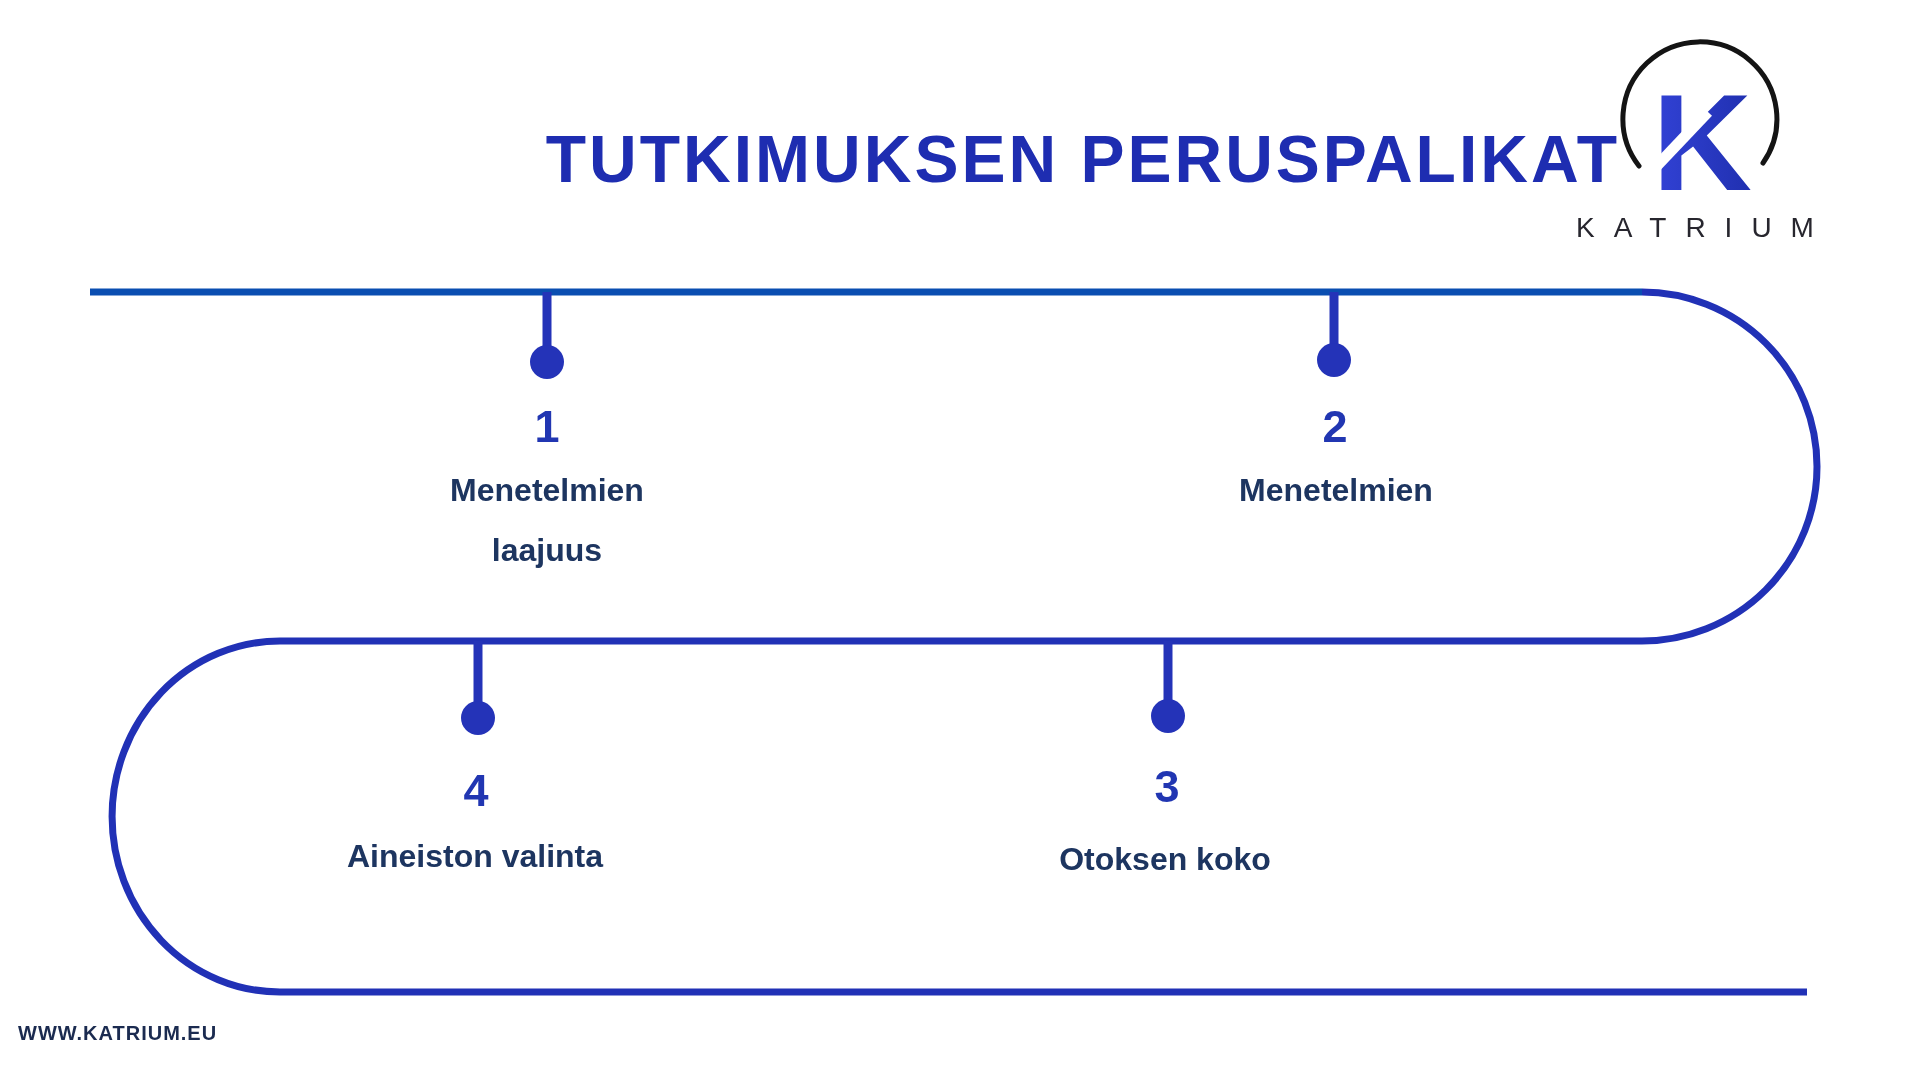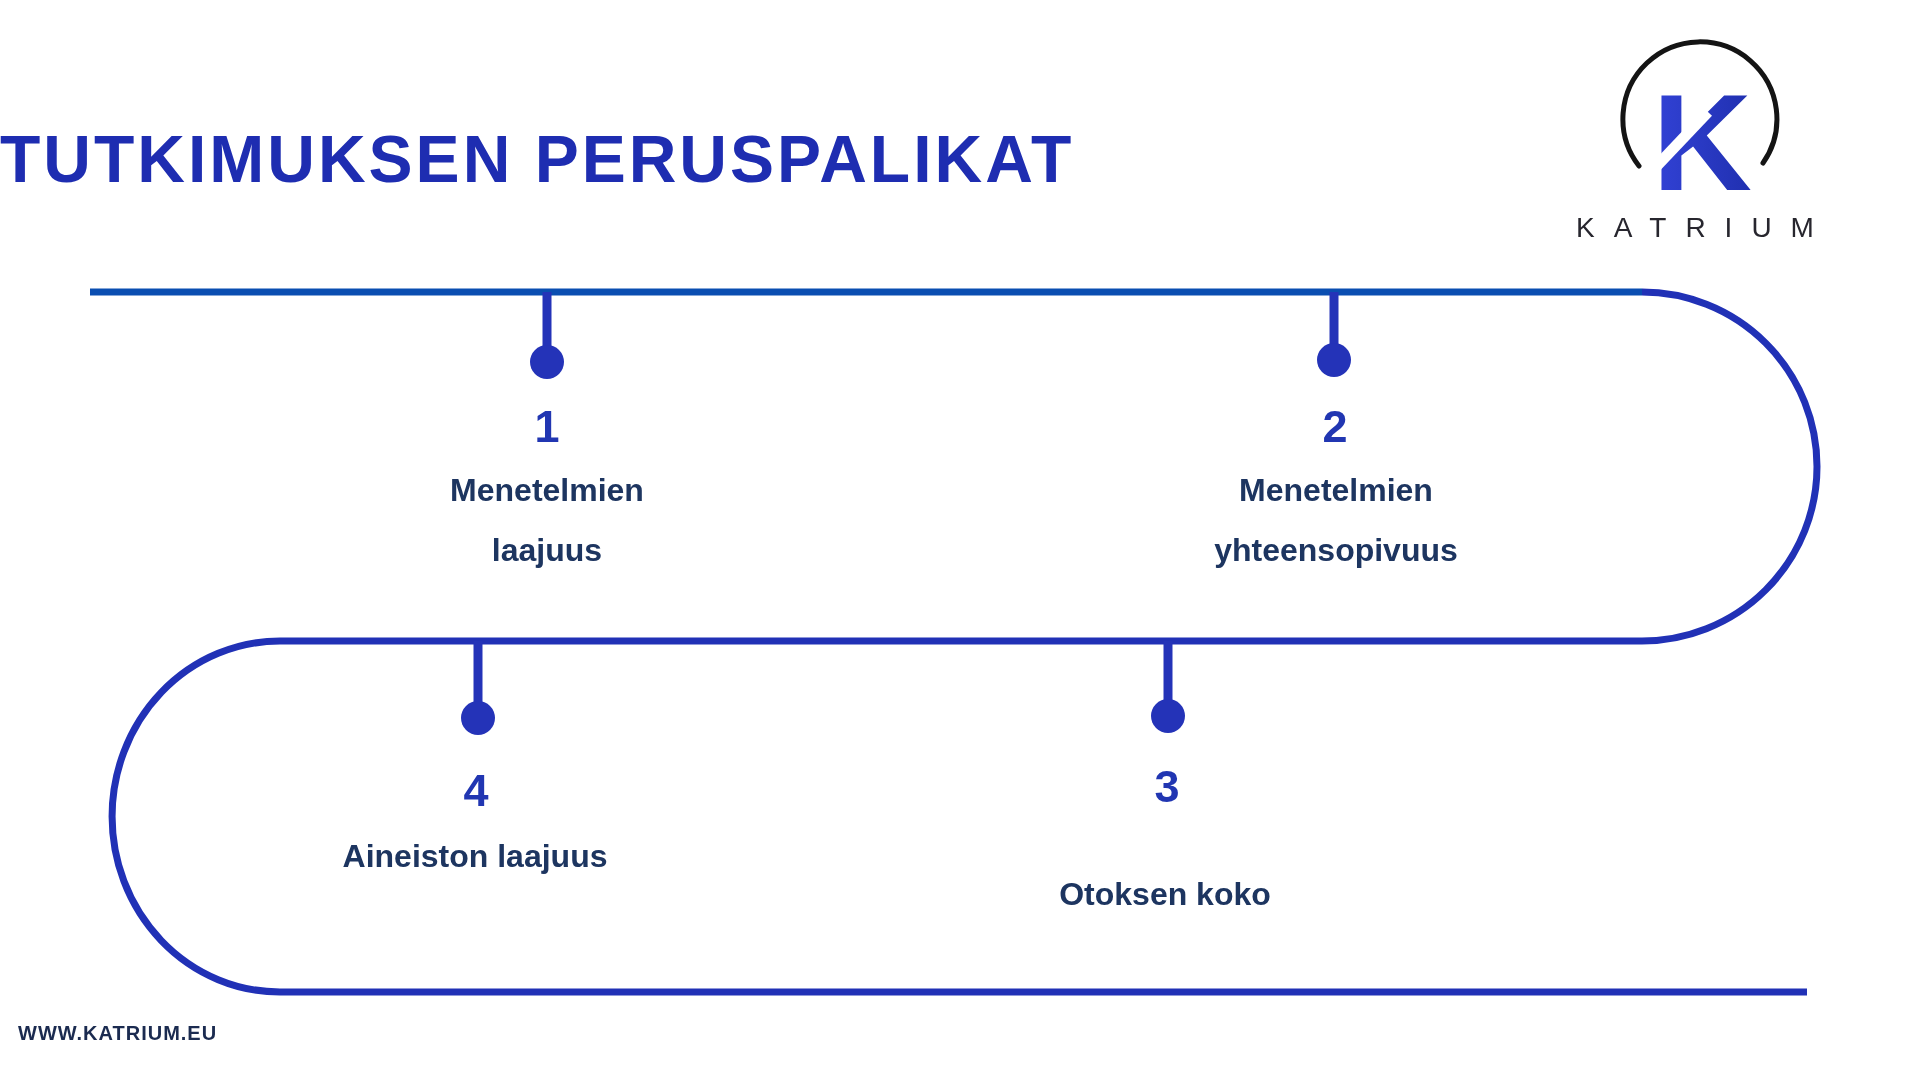--- a/index.html
+++ b/index.html
@@ -2,21 +2,21 @@
 <html style="--title_blue: #1e2db1; --line_azure: #0a4eb1; --line_indigo: #2131b6; --node_blue: #2433b8; --number_blue: #2136b2; --label_navy: #1d3560; --footer_navy: #1b2b50; --logo_arc_black: #141414; --logo_k_start: #3242d6; --logo_k_end: #2030b0; --wordmark_dark: #27262e;"><head>
 <meta charset="utf-8">
 <style>
   html,body{margin:0;padding:0;}
   body{
     width:1920px;height:1080px;background:#ffffff;overflow:hidden;position:relative;
     font-family:"Liberation Sans","DejaVu Sans",sans-serif;
   }
   .abs{position:absolute;}
   #page-title{
-    left:0;top:126px;width:1620px;text-align:left;
+    left:0;top:126px;width:1620px;text-align:right;
     font-size:66px;font-weight:bold;letter-spacing:3px;line-height:66px;
     color:var(--title_blue);white-space:nowrap;
   }
   #diagram-svg{left:0;top:0;}
   .st-azure{stroke:var(--line_azure);stroke-width:7;fill:none;}
   .st-indigo{stroke:var(--line_indigo);stroke-width:7;fill:none;}
   .st-stem{stroke:var(--node_blue);stroke-width:9;fill:none;}
   .dot{fill:var(--node_blue);}
   .node-number{
     width:200px;margin-left:-100px;text-align:center;
@@ -78,22 +78,21 @@
 
 <div class="abs node-number" style="left:547px;top:398px">1</div>
 <div class="abs node-label" style="left:547px;top:460px">
   <div>Menetelmien</div>
   <div>laajuus</div>
 </div>
 
 <div class="abs node-number" style="left:1335px;top:398px">2</div>
 <div class="abs node-label" style="left:1336px;top:460px">
   <div>Menetelmien</div>
-  <div>yhteensopivuus</div>
 </div>
 
 <div class="abs node-number" style="left:1167px;top:758px">3</div>
-<div class="abs node-label" style="left:1165px;top:864px">Otoksen koko</div>
+<div class="abs node-label" style="left:1165px;top:829px">Otoksen koko</div>
 
 <div class="abs node-number" style="left:476px;top:762px">4</div>
-<div class="abs node-label" style="left:475px;top:826px">Aineiston laajuus</div>
+<div class="abs node-label" style="left:475px;top:826px">Aineiston valinta</div>
 
 <div class="abs" id="footer-url">WWW.KATRIUM.EU</div>
 
 </body></html>

